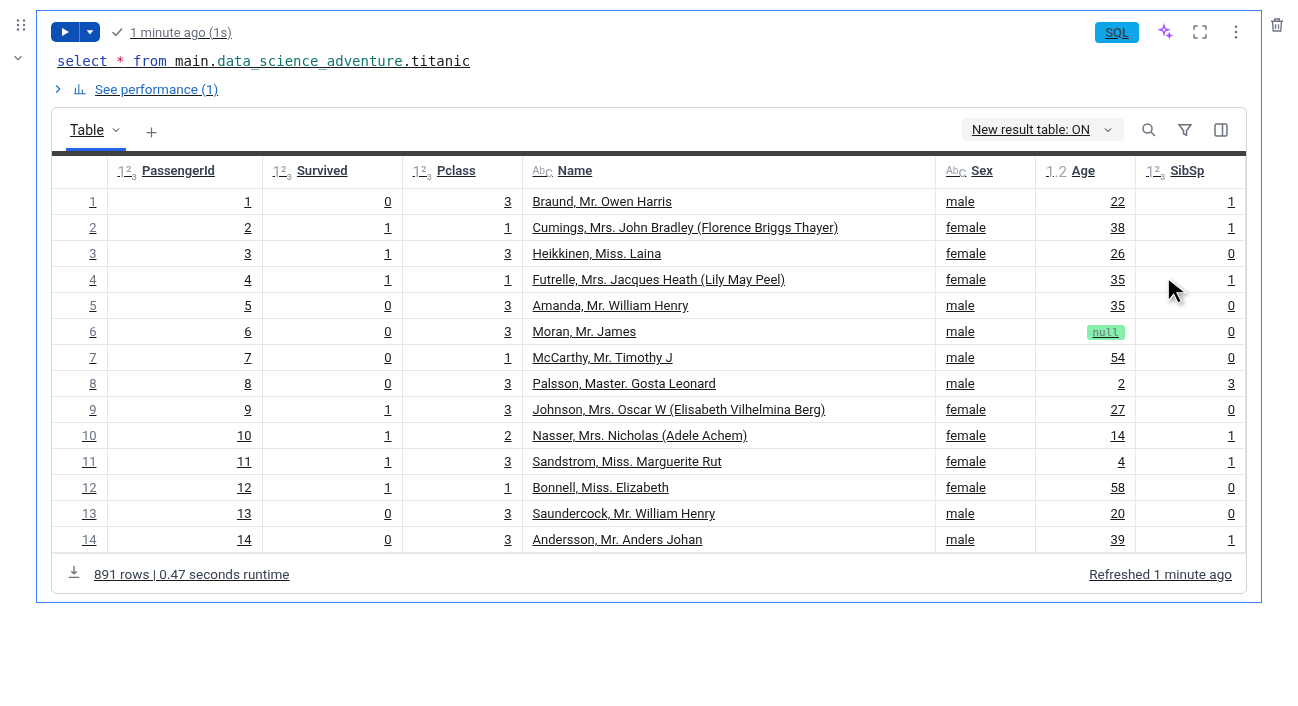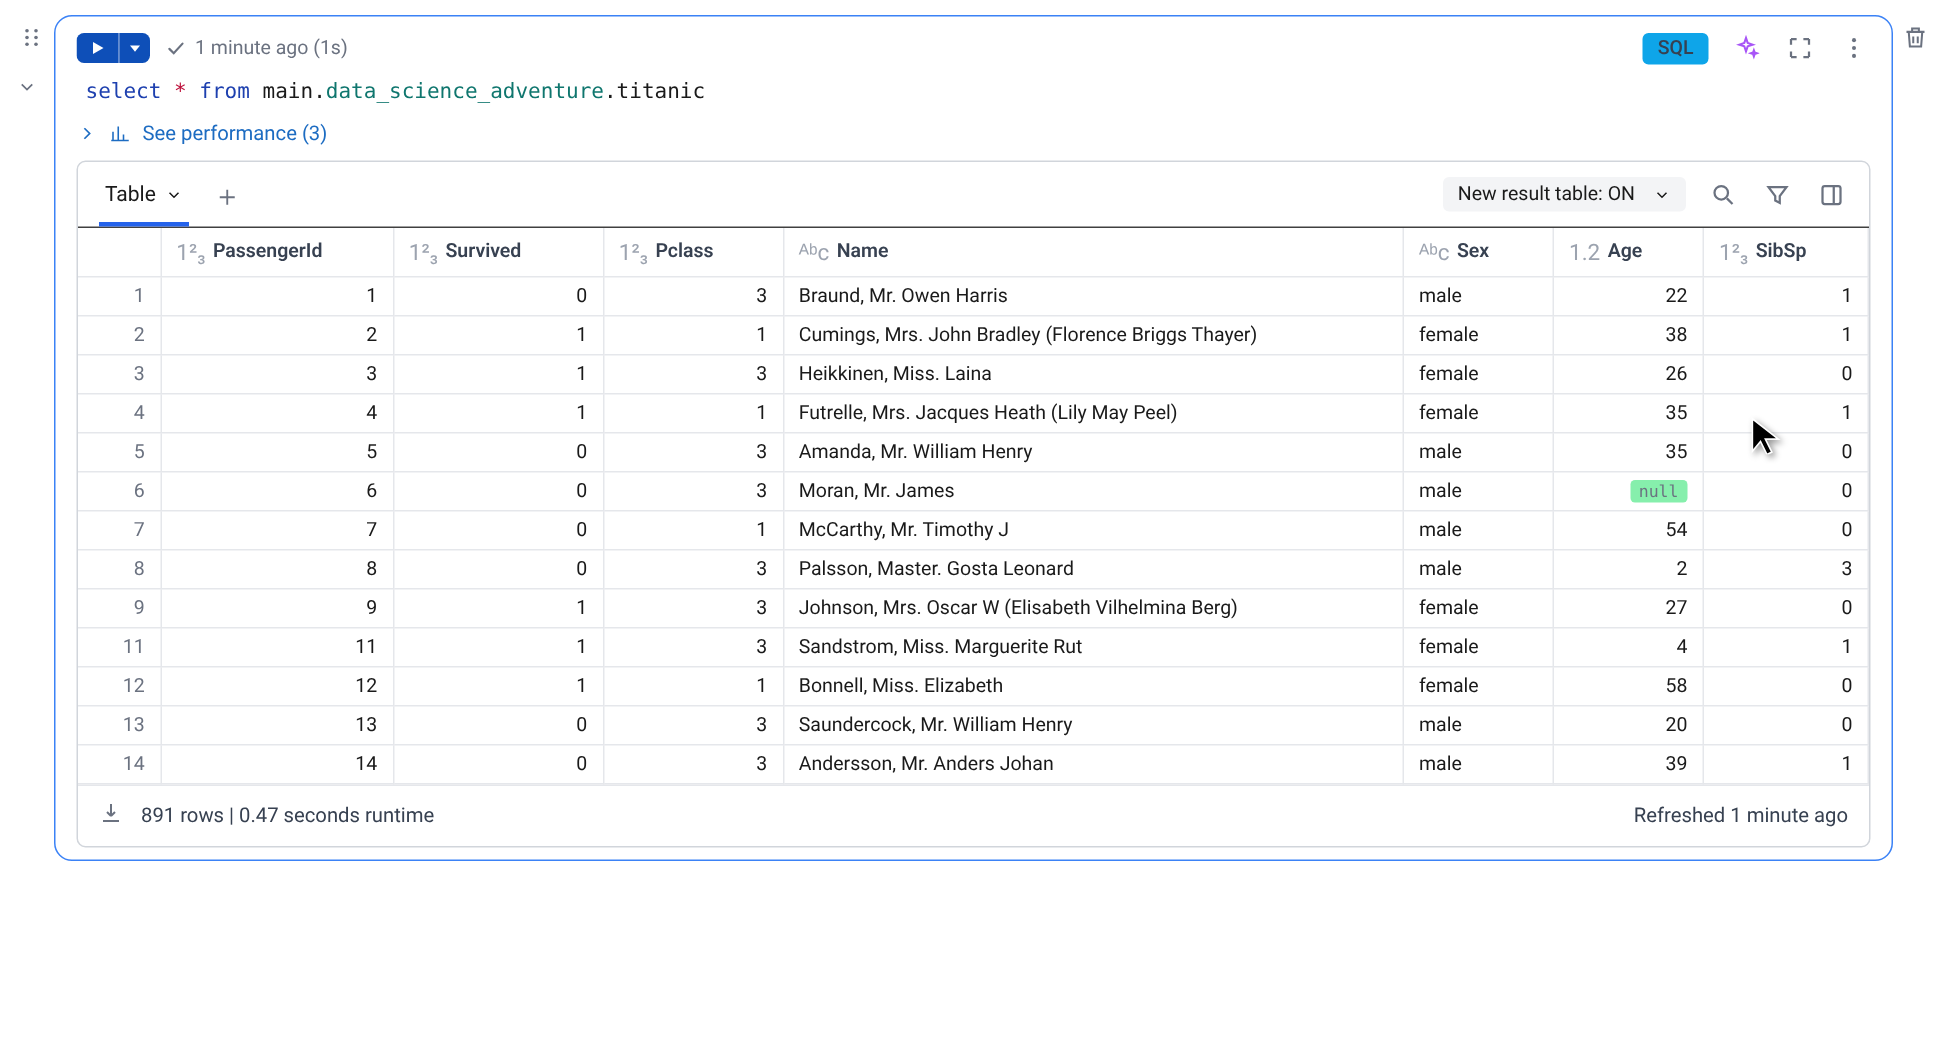--- a/index.html
+++ b/index.html
@@ -2,21 +2,21 @@
 <html><head>
 <meta charset="utf-8">
 <style>
 * { box-sizing: border-box; margin: 0; padding: 0; }
 body { font-family: -apple-system, BlinkMacSystemFont, "Segoe UI", Roboto, sans-serif; background: #fff; color: #1a1a1a; font-size: 13px; }
 
 .outer-container { padding: 10px 12px; display: flex; gap: 6px; align-items: flex-start; }
 .drag-handle { color: #6b7280; cursor: grab; padding-top: 6px; }
 .drag-handle svg { width: 18px; height: 18px; }
 
-.cell-wrapper { flex: 1; border: 1.5px solid #3b82f6; border-radius: 12px; padding: 10px 14px 8px; position: relative; }
+.cell-wrapper { flex: 1; border: 1.5px solid #3b82f6; border-radius: 0; padding: 10px 14px 8px; position: relative; text-decoration: underline; }
 .collapse-toggle { position: absolute; left: -26px; top: 40px; color: #6b7280; cursor: pointer; }
 
 .toolbar { display: flex; align-items: center; gap: 10px; margin-bottom: 6px; }
 .run-button-group { display: flex; border-radius: 5px; overflow: hidden; }
 .run-button { background: #0e4fb8; color: #fff; border: none; padding: 4px 8px; cursor: pointer; display: flex; align-items: center; }
 .run-button svg { width: 12px; height: 12px; fill: #fff; }
 .run-dropdown { background: #0e4fb8; color: #fff; border: none; border-left: 1px solid rgba(255,255,255,0.3); padding: 4px 5px; cursor: pointer; display: flex; align-items: center; }
 .run-dropdown svg { width: 10px; height: 10px; fill: #fff; }
 
 .status { display: flex; align-items: center; gap: 6px; color: #6b7280; font-size: 13px; }
@@ -30,21 +30,21 @@
 .code-area { font-family: "SF Mono", Monaco, Consolas, monospace; font-size: 14px; padding: 4px 6px 8px; }
 .kw { color: #1e40af; }
 .op { color: #be123c; }
 .ident { color: #1a1a1a; }
 .func { color: #0f766e; }
 
 .performance-row { display: flex; align-items: center; gap: 8px; color: #1d6cc2; font-size: 13.5px; padding: 4px 0 10px; cursor: pointer; }
 .performance-row svg { width: 14px; height: 14px; }
 
 .results-container { border: 1px solid #d1d5db; border-radius: 6px; overflow: hidden; }
-.results-tabs { display: flex; align-items: center; padding: 8px 14px 0; gap: 12px; border-bottom: 1px solid #404040; }
+.results-tabs { display: flex; align-items: center; padding: 8px 14px 0; gap: 12px; border-bottom: 5px solid #404040; }
 .tab { display: flex; align-items: center; gap: 6px; padding: 6px 4px 10px; font-size: 14px; color: #1a1a1a; border-bottom: 3px solid #2563eb; cursor: pointer; }
 .tab svg { width: 12px; height: 12px; }
 .tab-add { color: #6b7280; cursor: pointer; padding: 6px; }
 .results-tabs-right { margin-left: auto; display: flex; align-items: center; gap: 14px; padding-bottom: 8px; }
 .result-toggle { background: #f3f4f6; border-radius: 4px; padding: 4px 10px; font-size: 13px; display: flex; align-items: center; gap: 12px; cursor: pointer; }
 
 .data-table { width: 100%; border-collapse: collapse; font-size: 13px; table-layout: fixed; }
 .data-table th { text-align: left; font-weight: 600; padding: 7px 10px; border-bottom: 1px solid #e5e7eb; border-right: 1px solid #e5e7eb; background: #fff; color: #374151; }
 .data-table th .type-icon { font-size: 15px; color: #9ca3af; margin-right: 5px; font-weight: normal; vertical-align: middle; }
 .data-table td { padding: 5px 10px; border-bottom: 1px solid #e5e7eb; border-right: 1px solid #e5e7eb; white-space: nowrap; overflow: hidden; text-overflow: ellipsis; }
@@ -129,21 +129,21 @@
       <span class="kw">select</span> <span class="op">*</span> <span class="kw">from</span> <span class="ident">main</span><span class="ident">.</span><span class="func">data_science_adventure</span><span class="ident">.</span><span class="ident">titanic</span>
     </div>
 
     <div class="performance-row">
       <svg viewBox="0 0 24 24" fill="none" stroke="currentColor" stroke-width="2">
           <polyline points="9 6 15 12 9 18"></polyline>
         </svg>
       <svg viewBox="0 0 24 24" fill="none" stroke="currentColor" stroke-width="1.8">
           <path d="M4 20V10M10 20V4M16 20v-7M22 20H2"></path>
         </svg>
-      <span>See performance (3)</span>
+      <span>See performance (1)</span>
     </div>
 
     <div class="results-container">
       <div class="results-tabs">
         <div class="tab">
           <span>Table</span>
           <svg viewBox="0 0 24 24" fill="none" stroke="currentColor" stroke-width="2">
               <polyline points="6 9 12 15 18 9"></polyline>
             </svg>
         </div>
@@ -287,20 +287,30 @@
               <td class="row-num">9</td>
               <td class="num-cell">9</td>
               <td class="num-cell">1</td>
               <td class="num-cell">3</td>
               <td>Johnson, Mrs. Oscar W (Elisabeth Vilhelmina Berg)</td>
               <td>female</td>
               <td class="num-cell">27</td>
               <td class="num-cell">0</td>
             </tr>
             <tr>
+              <td class="row-num">10</td>
+              <td class="num-cell">10</td>
+              <td class="num-cell">1</td>
+              <td class="num-cell">2</td>
+              <td>Nasser, Mrs. Nicholas (Adele Achem)</td>
+              <td>female</td>
+              <td class="num-cell">14</td>
+              <td class="num-cell">1</td>
+            </tr>
+            <tr>
               <td class="row-num">11</td>
               <td class="num-cell">11</td>
               <td class="num-cell">1</td>
               <td class="num-cell">3</td>
               <td>Sandstrom, Miss. Marguerite Rut</td>
               <td>female</td>
               <td class="num-cell">4</td>
               <td class="num-cell">1</td>
             </tr>
             <tr>

